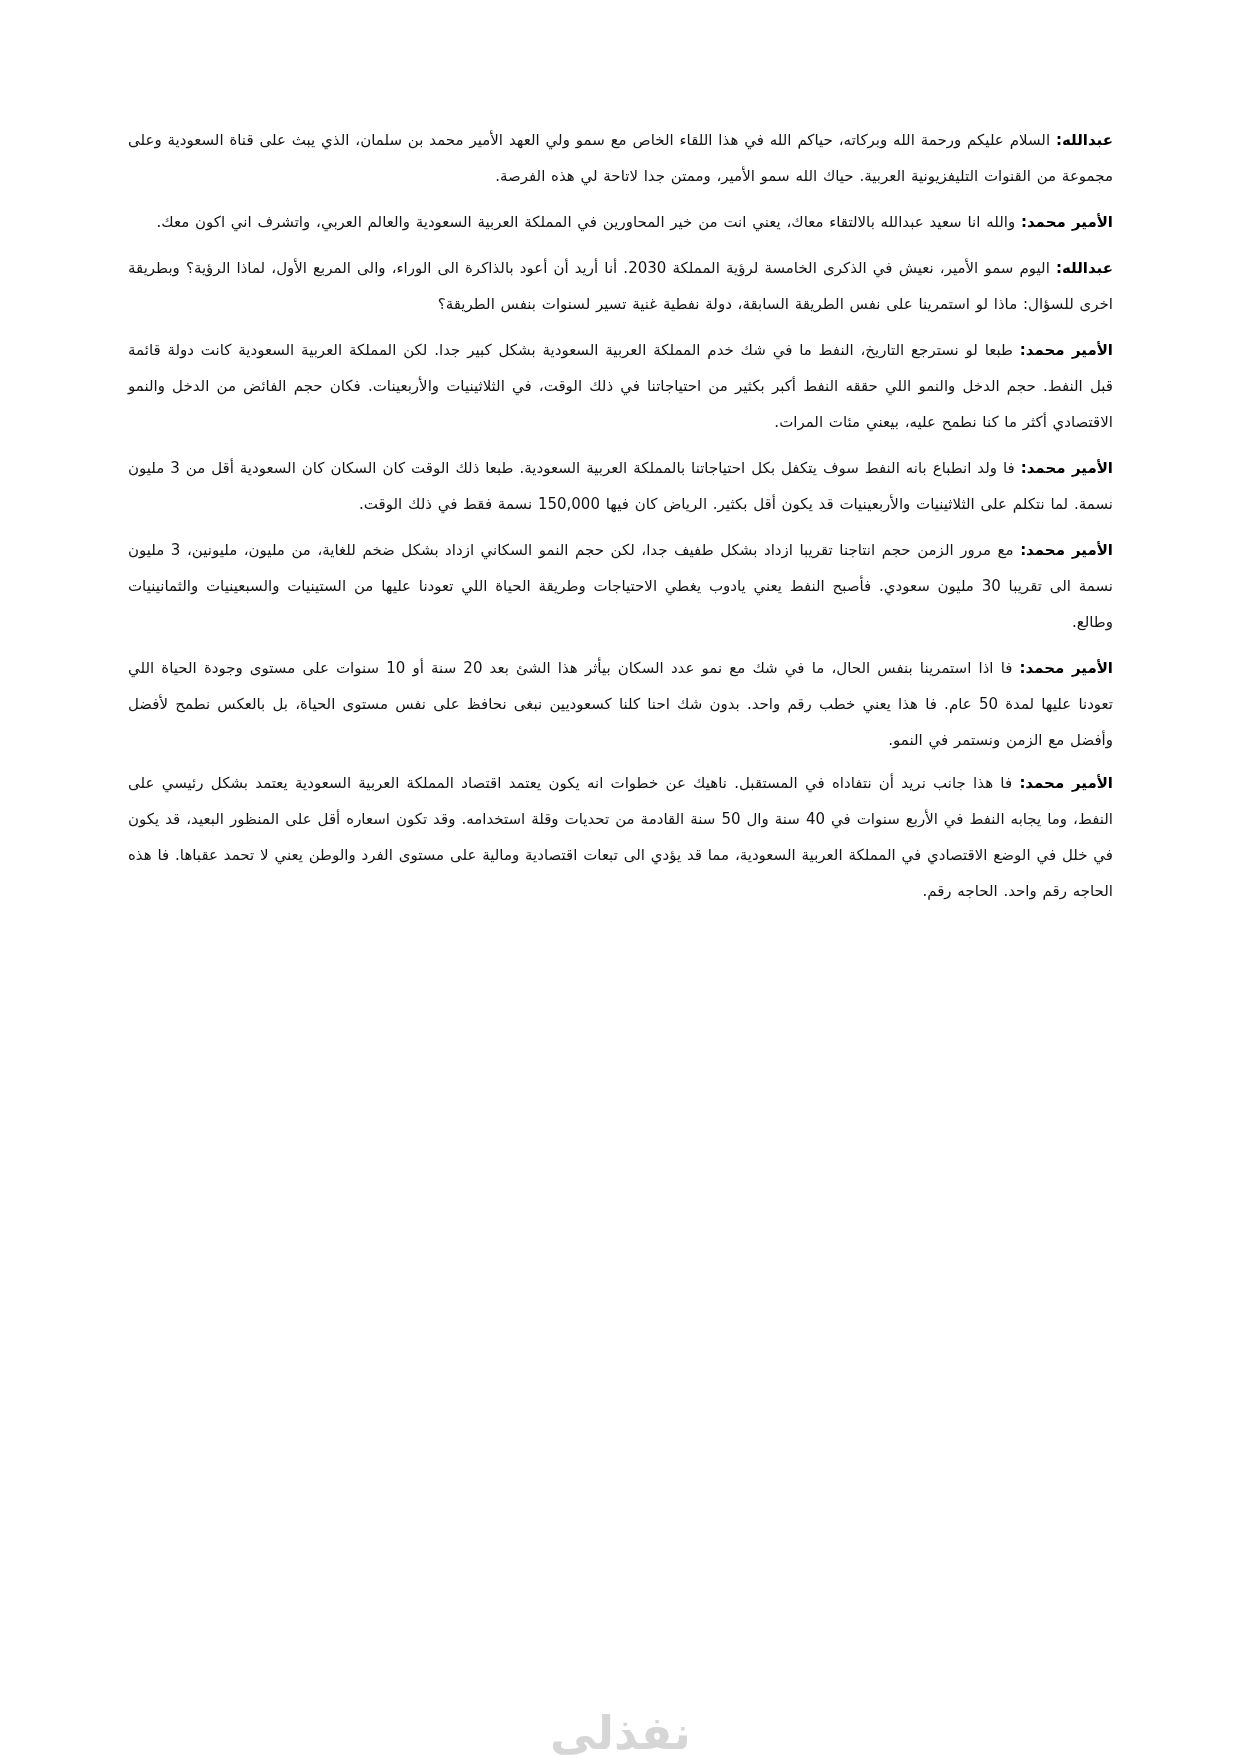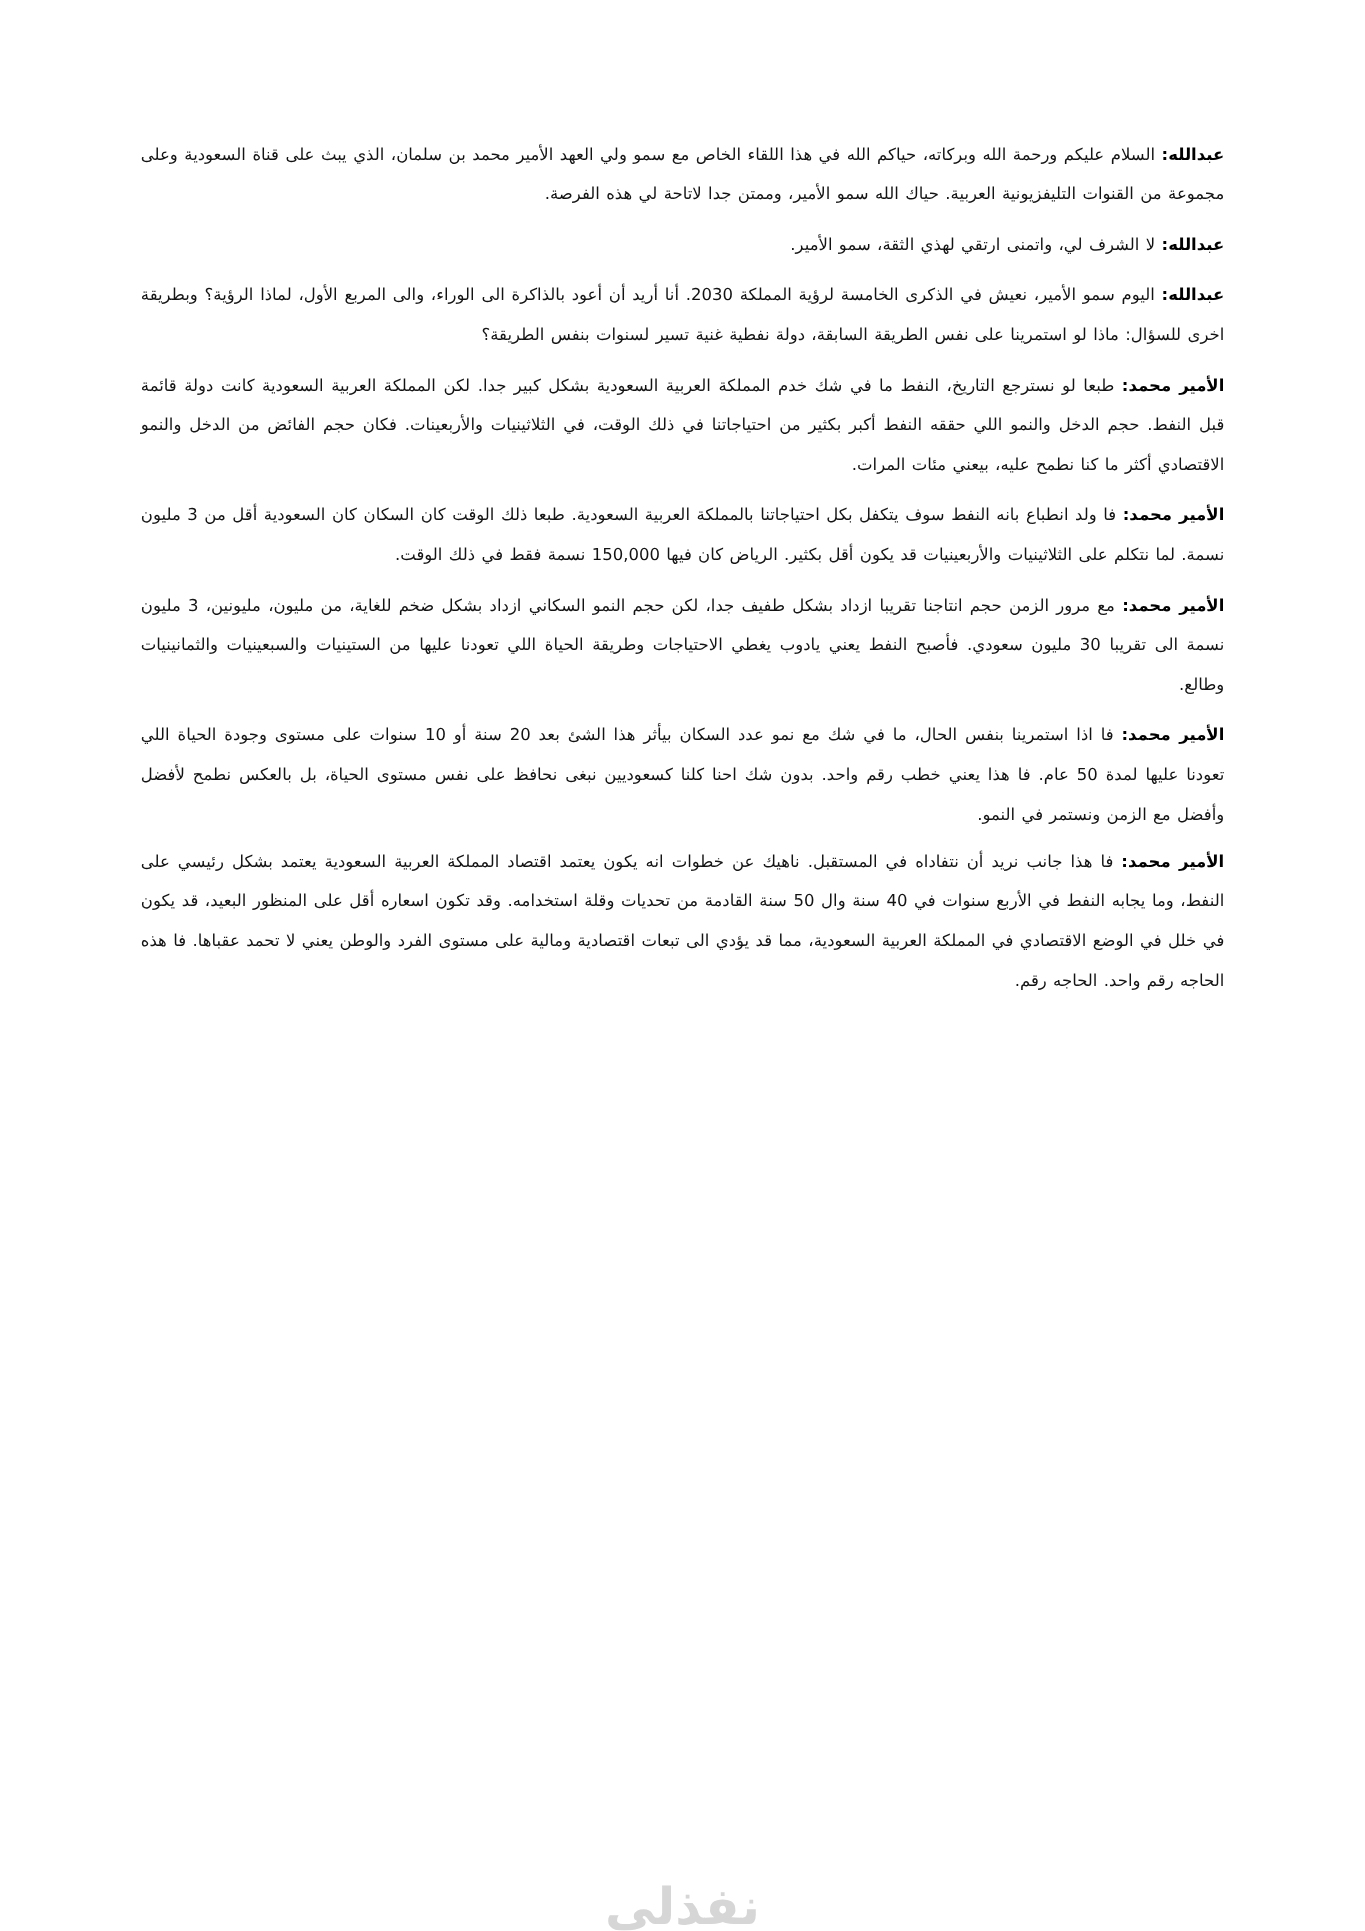--- a/index.html
+++ b/index.html
@@ -67,21 +67,21 @@
     margin-top: 2px;
   }
 </style>
 </head>
 <body>
 
 <div class="page">
 
   <article class="transcript" id="transcript" dir="rtl">
       <p><span class="speaker">عبدالله:</span> <span>السلام عليكم ورحمة الله وبركاته، حياكم الله في هذا اللقاء الخاص مع سمو ولي العهد الأمير محمد بن سلمان، الذي يبث على قناة السعودية وعلى مجموعة من القنوات التليفزيونية العربية. حياك الله سمو الأمير، وممتن جدا لاتاحة لي هذه الفرصة.</span></p>
-      <p><span class="speaker">عبدالله:</span> <span>لا الشرف لي، واتمنى ارتقي لهذي الثقة، سمو الأمير.</span></p>
+      <p><span class="speaker">الأمير محمد:</span> <span>والله انا سعيد عبدالله بالالتقاء معاك، يعني انت من خير المحاورين في المملكة العربية السعودية والعالم العربي، واتشرف اني اكون معك.</span></p>
       <p><span class="speaker">عبدالله:</span> <span>اليوم سمو الأمير، نعيش في الذكرى الخامسة لرؤية المملكة 2030. أنا أريد أن أعود بالذاكرة الى الوراء، والى المربع الأول، لماذا الرؤية؟ وبطريقة اخرى للسؤال: ماذا لو استمرينا على نفس الطريقة السابقة، دولة نفطية غنية تسير لسنوات بنفس الطريقة؟</span></p>
       <p><span class="speaker">الأمير محمد:</span> <span>طبعا لو نسترجع التاريخ، النفط ما في شك خدم المملكة العربية السعودية بشكل كبير جدا. لكن المملكة العربية السعودية كانت دولة قائمة قبل النفط. حجم الدخل والنمو اللي حققه النفط أكبر بكثير من احتياجاتنا في ذلك الوقت، في الثلاثينيات والأربعينات. فكان حجم الفائض من الدخل والنمو الاقتصادي أكثر ما كنا نطمح عليه، بيعني مئات المرات.</span></p>
       <p><span class="speaker">الأمير محمد:</span> <span>فا ولد انطباع بانه النفط سوف يتكفل بكل احتياجاتنا بالمملكة العربية السعودية. طبعا ذلك الوقت كان السكان كان السعودية أقل من 3 مليون نسمة. لما نتكلم على الثلاثينيات والأربعينيات قد يكون أقل بكثير. الرياض كان فيها 150,000 نسمة فقط في ذلك الوقت.</span></p>
       <p><span class="speaker">الأمير محمد:</span> <span>مع مرور الزمن حجم انتاجنا تقريبا ازداد بشكل طفيف جدا، لكن حجم النمو السكاني ازداد بشكل ضخم للغاية، من مليون، مليونين، 3 مليون نسمة الى تقريبا 30 مليون سعودي. فأصبح النفط يعني يادوب يغطي الاحتياجات وطريقة الحياة اللي تعودنا عليها من الستينيات والسبعينيات والثمانينيات وطالع.</span></p>
       <p class="no-gap"><span class="speaker">الأمير محمد:</span> <span>فا اذا استمرينا بنفس الحال، ما في شك مع نمو عدد السكان بيأثر هذا الشئ بعد 20 سنة أو 10 سنوات على مستوى وجودة الحياة اللي تعودنا عليها لمدة 50 عام. فا هذا يعني خطب رقم واحد. بدون شك احنا كلنا كسعوديين نبغى نحافظ على نفس مستوى الحياة، بل بالعكس نطمح لأفضل وأفضل مع الزمن ونستمر في النمو.</span></p>
       <p><span class="speaker">الأمير محمد:</span> <span>فا هذا جانب نريد أن نتفاداه في المستقبل. ناهيك عن خطوات انه يكون يعتمد اقتصاد المملكة العربية السعودية يعتمد بشكل رئيسي على النفط، وما يجابه النفط في الأربع سنوات في 40 سنة وال 50 سنة القادمة من تحديات وقلة استخدامه. وقد تكون اسعاره أقل على المنظور البعيد، قد يكون في خلل في الوضع الاقتصادي في المملكة العربية السعودية، مما قد يؤدي الى تبعات اقتصادية ومالية على مستوى الفرد والوطن يعني لا تحمد عقباها. فا هذه الحاجه رقم واحد. الحاجه رقم.</span></p>
     </article>
 
   <div class="watermark">
     <div class="logo">نفذلي</div>

